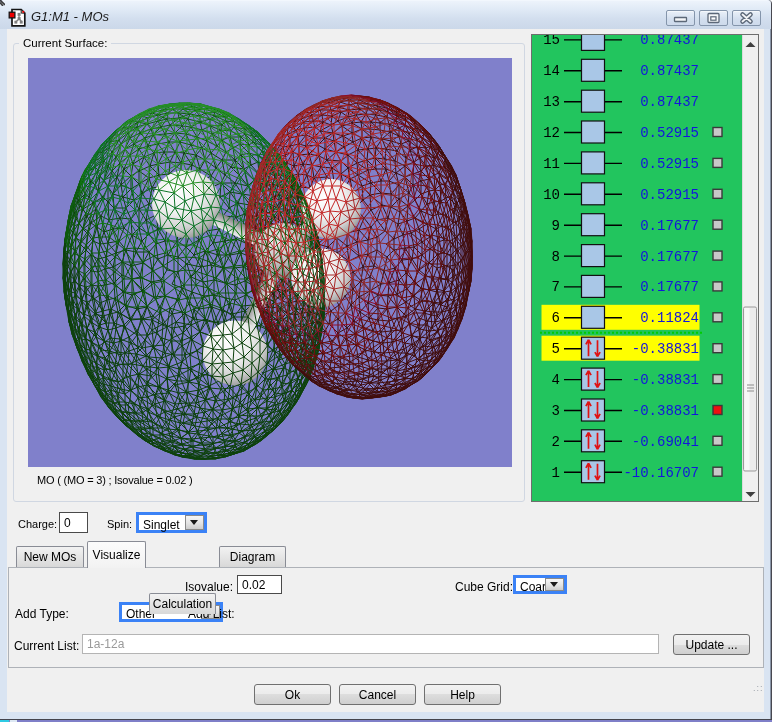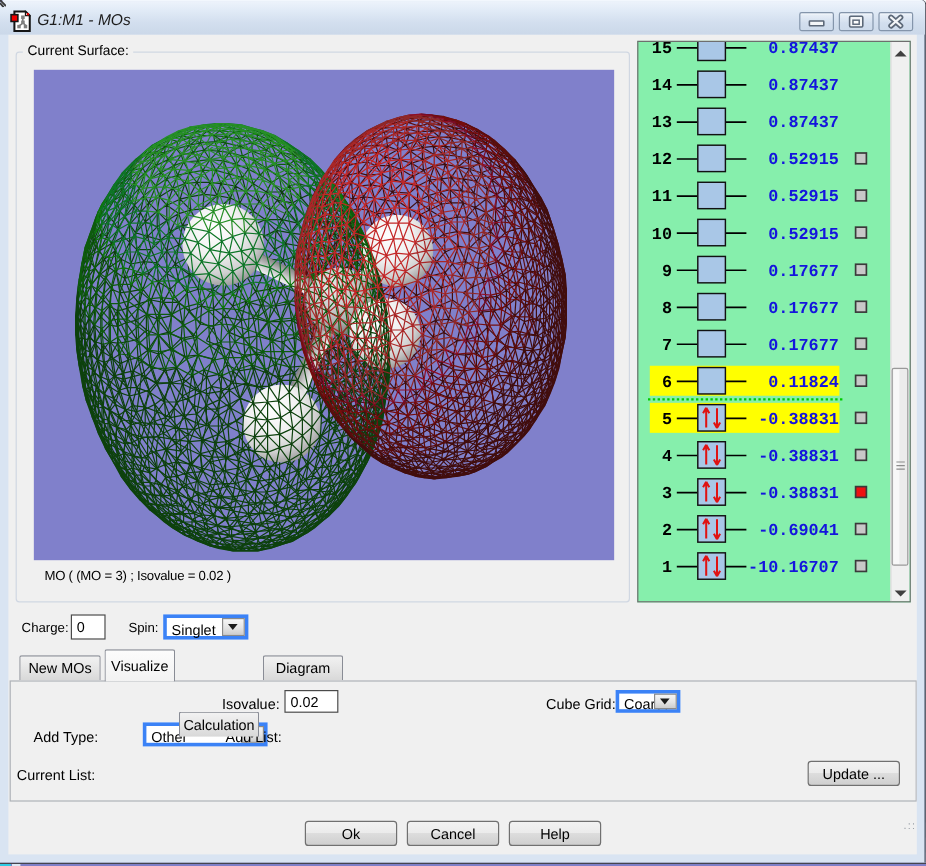--- a/index.html
+++ b/index.html
@@ -21,21 +21,21 @@
 #content { position:absolute; left:7px; top:29px; width:757px; height:683px; background:#f0f0f0; overflow:hidden; }
 
 #gbox { position:absolute; left:6px; top:14px; width:512px; height:459px;
   border:1px solid #d0d7e2; border-radius:3px; }
 #gbox-label { position:absolute; left:12px; top:8px; background:#f0f0f0; padding:0 4px;
   font-size:11.5px; color:#000; z-index:2; }
 #viewport { position:absolute; left:21px; top:29px; width:484px; height:409px; }
 #mo-caption { position:absolute; left:30px; top:445px; font-size:11px; letter-spacing:-0.2px; color:#000; }
 
 #molist { position:absolute; left:524px; top:5px; width:228px; height:468px;
-  background:#86efac; border:1px solid #6e6e6e;font-weight:bold; }
+  background:#22c55e; border:1px solid #6e6e6e; }
 
 .lbl { position:absolute; font-size:12px; color:#000; }
 .field { position:absolute; background:#fff; border:1px solid #4a4a4a; font-size:12px;
   color:#000; padding:3px 0 0 4px; }
 .combo { position:absolute; background:#fff; border:3px solid #3b82f6; }
 .combo .ctext { position:absolute; left:4px; top:3px; font-size:12px; color:#000; }
 .combo .cbtn { position:absolute; right:0; top:0; bottom:0; width:19px;
   background:linear-gradient(180deg,#f6f6f6,#e4e4e4 55%,#cdcdcd); border:1px solid #8a8a8a; }
 .combo .arr { position:absolute; left:50%; top:50%; margin:-2.5px 0 0 -4.5px; width:0; height:0;
   border-left:4.5px solid transparent; border-right:4.5px solid transparent; border-top:5px solid #1a1a1a; }
@@ -270,30 +270,31 @@
     <div class="lbl" style="left:178px; top:551px;">Isovalue:</div>
     <div class="field" style="left:230px; top:546px; width:45px; height:19px; padding-top:2px;">0.02</div>
     <div class="lbl" style="left:448px; top:551px;">Cube Grid:</div>
     <div class="combo" style="left:506px; top:546px; width:54px; height:19px;">
       <div class="ctext" style="top:2px;">Coarse</div>
         <div class="cbtn">
           <div class="arr"></div>
         </div>
     </div>
 
-    <div class="lbl" style="left:21px; top:578px;text-align:center;">Add Type:</div>
+    <div class="lbl" style="left:8px; top:578px;text-align:center;">Add Type:</div>
     <div class="combo" style="left:65px; top:573px; width:104px; height:20px;margin-left:47px;">
       <div class="ctext" style="top:2px;">Other</div>
         <div class="cbtn">
           <div class="arr"></div>
         </div>
     </div>
     <div class="lbl" style="left:181px; top:578px;">Add List:</div>
 
     <div class="lbl" style="left:7px; top:610px;">Current List:</div>
+    <div class="field" style="left:75px; top:605px; width:577px; height:20px; padding-top:2px; border-color:#b4b4b4; color:#9a9a9a;">1a-12a</div>
     <div class="btn" style="left:666px; top:605px; width:77px; height:21px; padding-top:3px;">Update ...</div>
 
     <div class="btn" style="left:247px; top:655px; width:77px; height:21px; padding-top:3px;">Ok</div>
     <div class="btn" style="left:332px; top:655px; width:77px; height:21px; padding-top:3px;">Cancel</div>
     <div class="btn" style="left:417px; top:655px; width:77px; height:21px; padding-top:3px;">Help</div>
     <div style="position:absolute; left:746px; top:654px; color:#9aa0a8; font-size:9px; letter-spacing:1px;">.::</div>
   </div>
 </div>
 <div style="position:absolute; left:0; top:719px; width:772px; height:1px; background:#45454d;"></div>
 <div style="position:absolute; left:0; top:720px; width:9px; height:2px; background:#2ecbe4;"></div>

